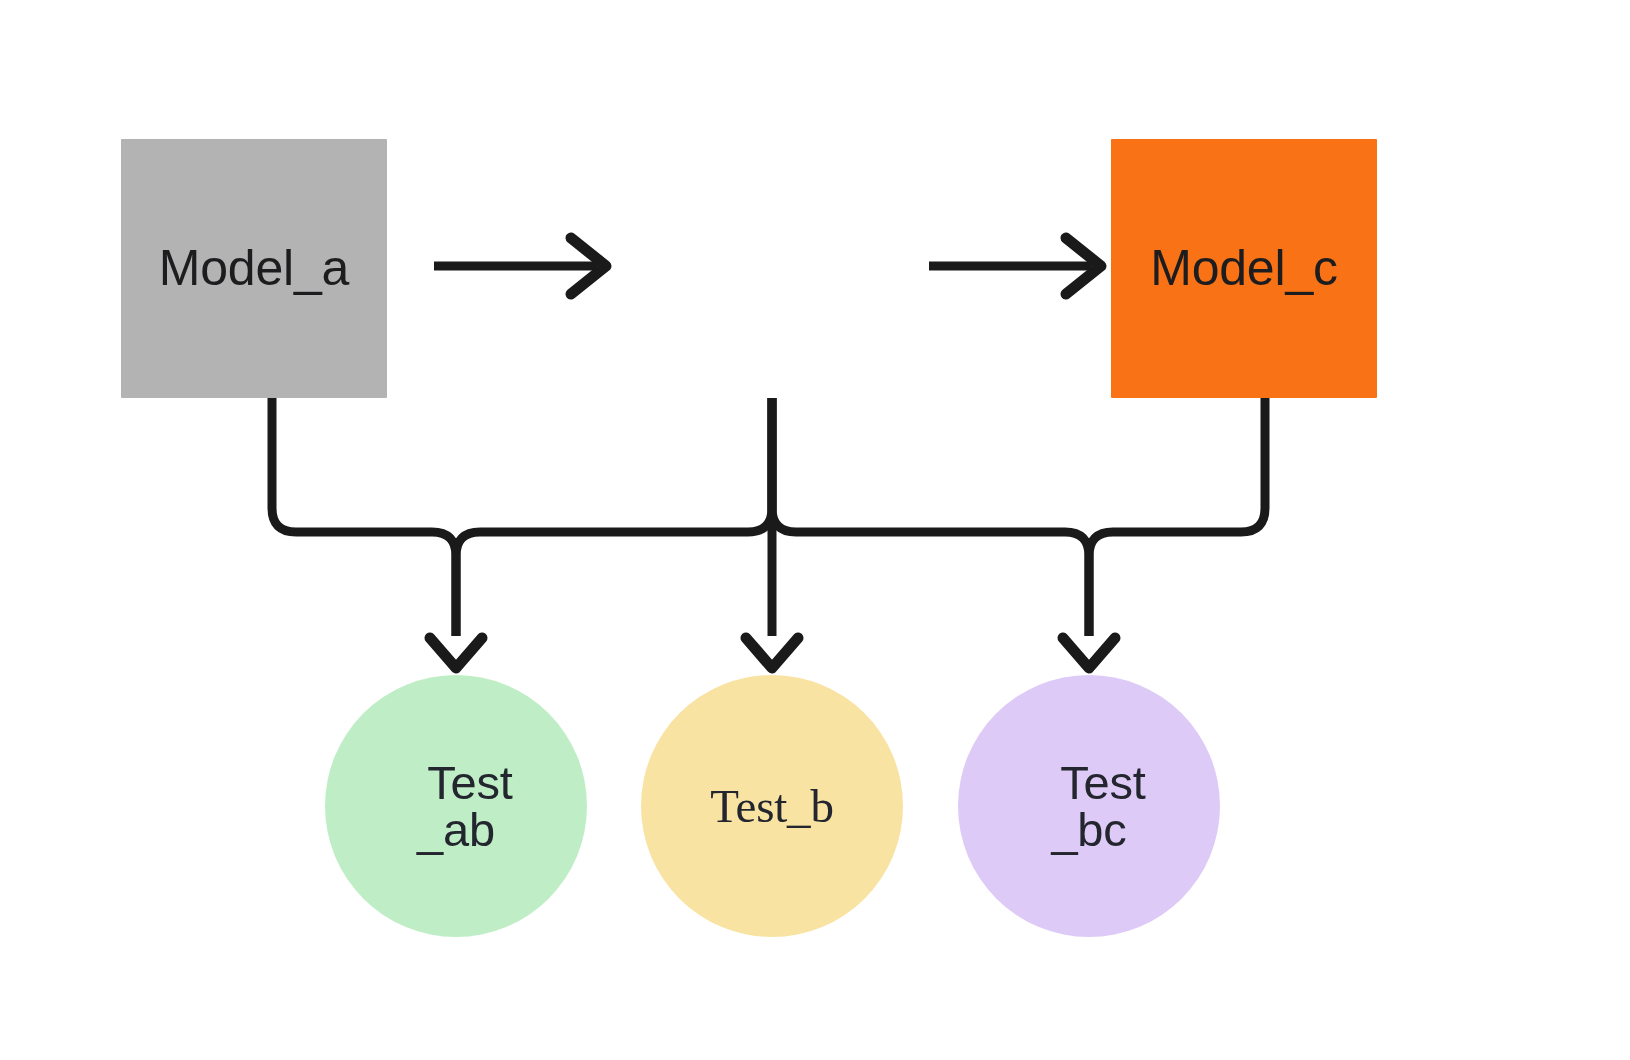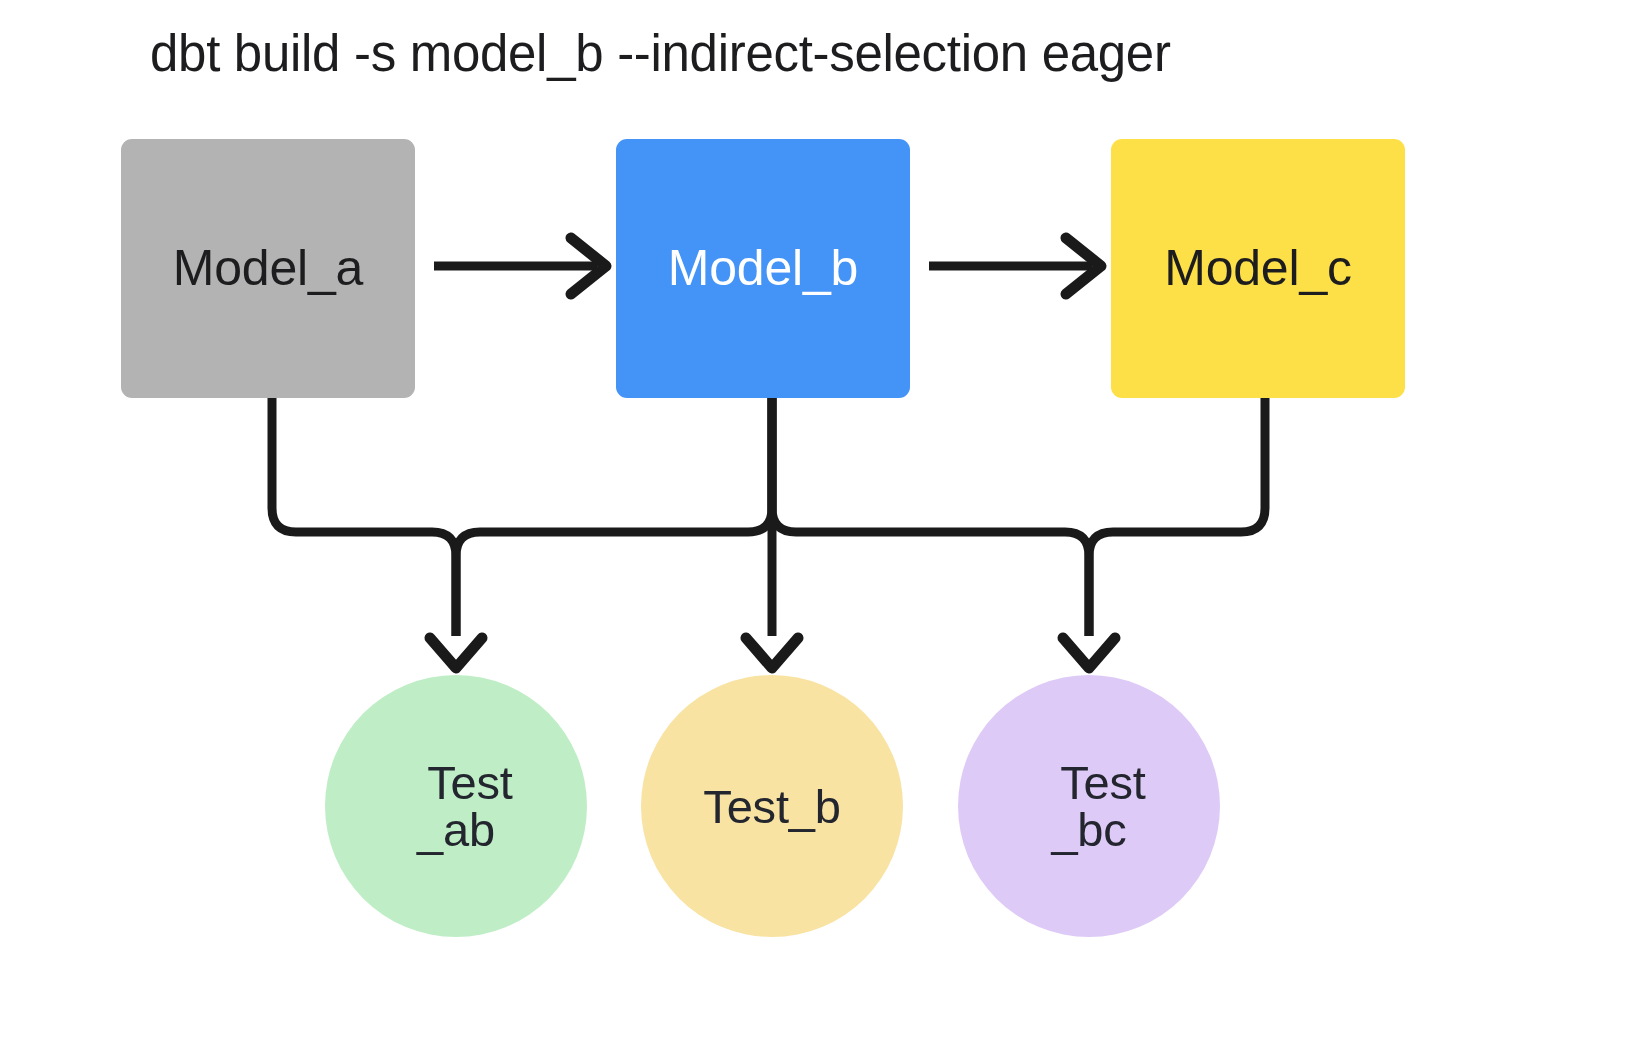--- a/index.html
+++ b/index.html
@@ -32,23 +32,23 @@
     left: 150px;
     top: 22px;
     font-size: 51px;
     line-height: 64px;
     color: #1d1d1f;
     letter-spacing: -0.3px;
     white-space: nowrap;
   }
   .model-node {
     position: absolute;
-    width: 294px;
+    width: 266px;
     height: 259px;
-    border-radius: 11px;
+    border-radius: 1px;
     display: flex;
     align-items: center;
     justify-content: center;
     box-sizing: border-box;
   }
   .model-label {
     font-size: 50px;
     line-height: 1.1;
     letter-spacing: -0.2px;
     text-align: center;
@@ -66,28 +66,27 @@
   }
   .test-label {
     font-size: 47px;
     line-height: 1.0;
     letter-spacing: -0.2px;
     text-align: center;
     color: #23262e;
   }
   .test-label .l1 { display: block; margin-left: 28px; }
   .test-label .l2 { display: block; }
-  .test-label.single .l1 { margin: 4px; }
+  .test-label.single .l1 { margin: 4px; font-family: Liberation Serif, serif; }
 </style>
 </head>
 <body>
 
 <div id="canvas">
 
-  <div class="diagram-title">dbt build -s model_b --indirect-selection eager</div>
 
   <svg id="edges" viewBox="0 0 1630 1060">
     <g fill="none" stroke="#1a1a1a" stroke-width="9" stroke-linecap="butt" stroke-linejoin="round">
 
       <g>
         <path d="M 434 266 L 597 266"></path>
         <path d="M 571 238 L 606 266 L 571 294" stroke-width="11" stroke-linecap="round" fill="none"></path>
       </g>
 
       <g>
@@ -124,25 +123,22 @@
       <g stroke-width="11" stroke-linecap="round">
         <path d="M 1063 638 L 1089 668 L 1115 638"></path>
       </g>
     </g>
   </svg>
 
   <div class="model-node" style="left:121px; top:139px; background:#b3b3b3;">
     <span class="model-label" style="color:#1d1d1f;">Model_a</span>
   </div>
 
-  <div class="model-node" style="left:616px; top:139px; background:#4494f7;">
-    <span class="model-label" style="color:#ffffff;">Model_b</span>
-  </div>
 
-  <div class="model-node" style="left:1111px; top:139px; background:#fde047;">
+  <div class="model-node" style="left:1111px; top:139px; background:#f97316;">
     <span class="model-label" style="color:#1d1d1f;">Model_c</span>
   </div>
 
   <div class="test-node" style="left:325px; top:675px; background:#bfeec6;">
     <span class="test-label">
       <span class="l1">Test</span>
       <span class="l2">_ab</span>
     </span>
   </div>
 

